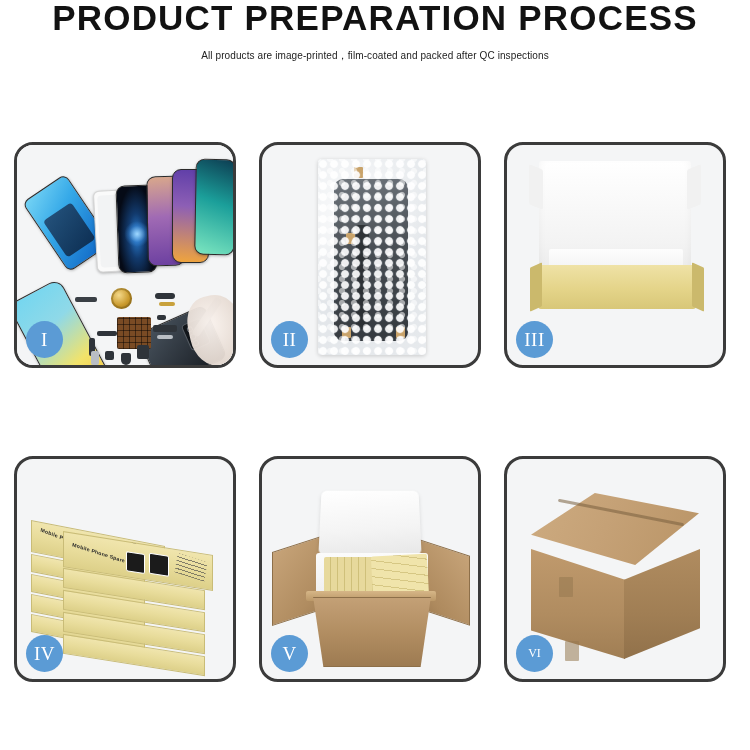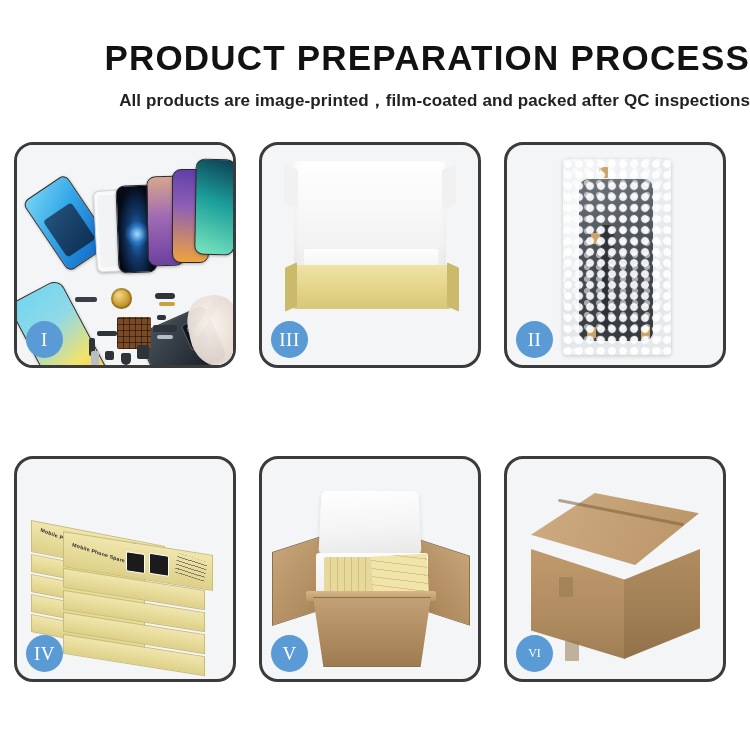--- a/index.html
+++ b/index.html
@@ -17,37 +17,36 @@
   .page {
     width: 750px;
     height: 750px;
     position: relative;
     box-sizing: border-box;
   }
 
   
   .header {
     width: 100%;
-    text-align: right;
-    padding-top: 40px;
+    text-align: center;
   }
   .title {
     font-family: "Liberation Sans", sans-serif;
     font-size: 35px;
     font-weight: 700;
     letter-spacing: 1.2px;
     color: #121212;
     line-height: 1.05;
     margin: 0;
     white-space: nowrap;
   }
   .subtitle {
     font-family: "Liberation Sans", sans-serif;
-    font-size: 17px;
-    font-weight: 700;
+    font-size: 10px;
+    font-weight: 400;
     color: #222222;
     margin: 12px 0 0 0;
     letter-spacing: 0.1px;
     white-space: nowrap;
   }
 
   
   .grid {
     position: absolute;
     left: 14px;
@@ -438,30 +437,20 @@
         <div class="flex" style="left:104px; top:208px; width:10px; height:12px; border-radius:2px 2px 5px 5px;"></div>
         <div class="flex" style="left:88px; top:206px; width:9px; height:9px;"></div>
         <div class="flex" style="left:120px; top:200px; width:12px; height:14px; border-radius:2px;"></div>
         <div class="flex silver" style="left:74px; top:206px; width:8px; height:14px; border-radius:2px;"></div>
         <div class="flex" style="left:140px; top:170px; width:9px; height:5px;"></div>
 
         <div class="screwdriver"></div>
         <div class="hand"></div>
       </div>
       <div class="badge">I</div>
-    </div>
-
-    <div class="panel">
-      <div class="stage">
-        <div class="b3-lid"></div>
-        <div class="b3-foam"></div>
-        <div class="b3-bubble"></div>
-        <div class="b3-body"></div>
-      </div>
-      <div class="badge">III</div>
     </div>
 
     <div class="panel">
       <div class="stage">
         <div class="bw-wrap">
           <div class="bw-inner">
             <span class="strip"></span>
           </div>
           <span class="bw-tab" style="left:36px; top:8px;"></span>
           <span class="bw-tab" style="left:28px; top:74px;"></span>
@@ -469,20 +458,30 @@
           <span class="bw-tab" style="left:78px; top:168px;"></span>
           <div class="bubbles"></div>
           <div class="bubbles2"></div>
         </div>
       </div>
       <div class="badge">II</div>
     </div>
 
     <div class="panel">
       <div class="stage">
+        <div class="b3-lid"></div>
+        <div class="b3-foam"></div>
+        <div class="b3-bubble"></div>
+        <div class="b3-body"></div>
+      </div>
+      <div class="badge">III</div>
+    </div>
+
+    <div class="panel">
+      <div class="stage">
         <div class="stack">
 
           <div class="sbox" style="left:4px; top:84px; width:112px; height:16px; transform:skewY(11deg);"></div>
           <div class="sbox" style="left:4px; top:104px; width:112px; height:16px; transform:skewY(11deg);"></div>
           <div class="sbox" style="left:4px; top:124px; width:112px; height:16px; transform:skewY(11deg);"></div>
           <div class="sbox" style="left:4px; top:144px; width:112px; height:16px; transform:skewY(11deg);"></div>
 
           <div class="sbox" style="left:4px; top:52px; width:132px; height:30px; transform:skewY(11deg);">
             <span class="lbl" style="left:8px; top:10px; transform:rotate(11deg);">Mobile Phone Spare Parts</span>
             <span class="win" style="left:56px; top:7px; width:15px; height:16px;"></span>

